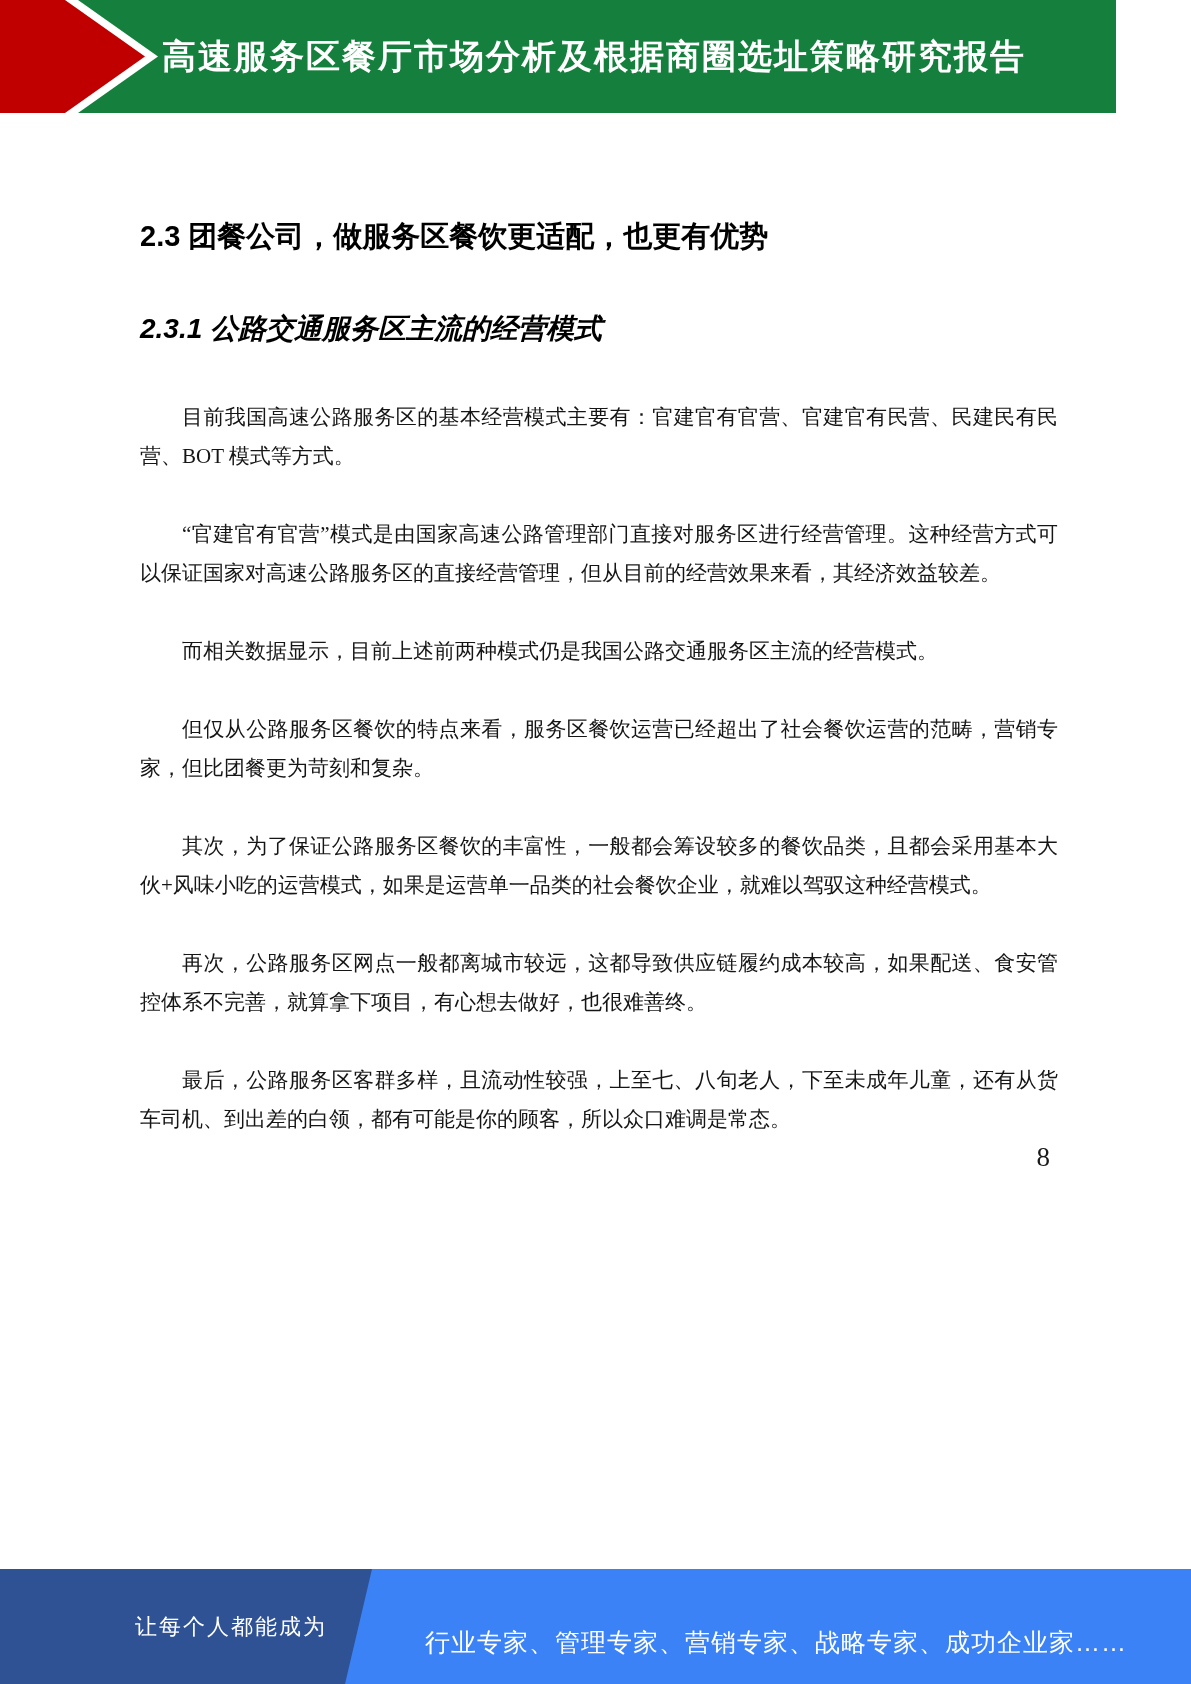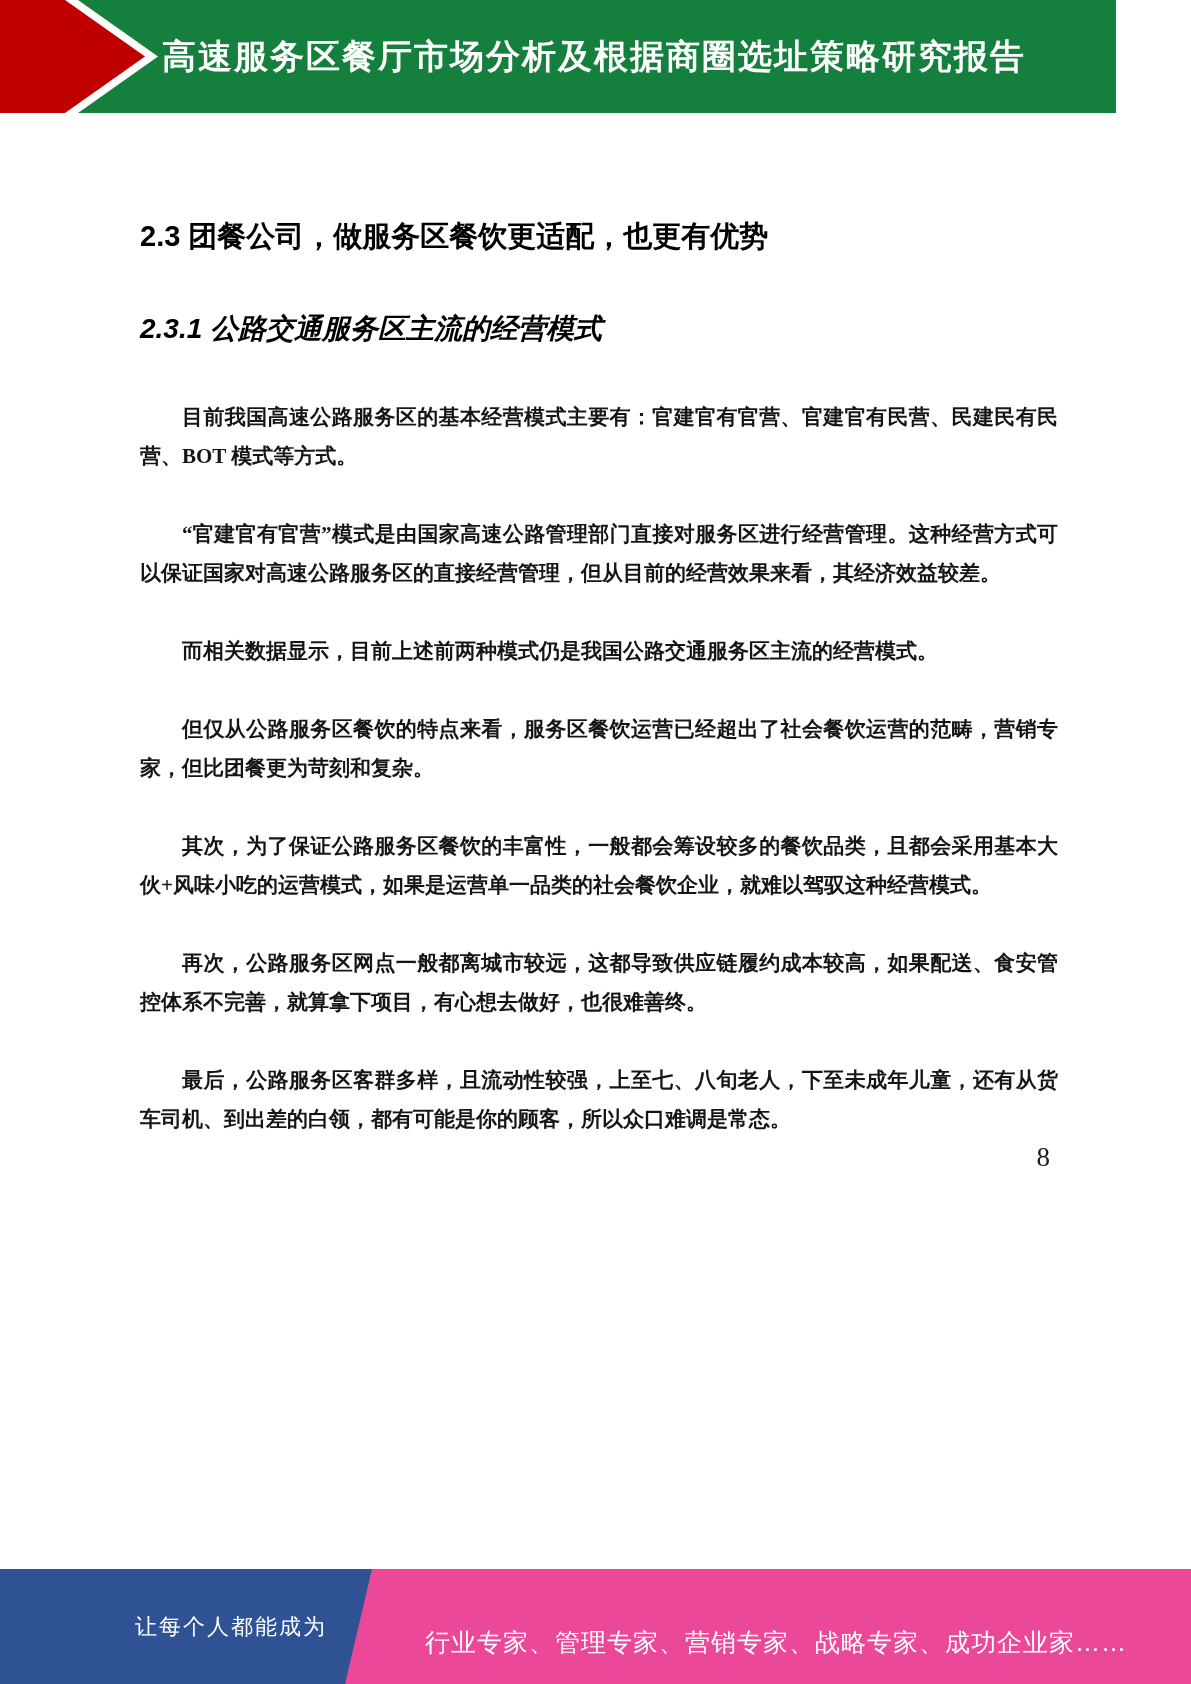--- a/index.html
+++ b/index.html
@@ -52,36 +52,35 @@
     font-size: 28px; line-height: 36px;
     color: #000000;
     font-style: italic;
   }
   .para {
     margin: 39px 0 0 0;
     font-size: 21px; line-height: 39px;
     text-indent: 2em;
     text-align: justify;
     color: #151515;
-    font-weight: bold;
   }
   .para.first { margin-top: 51px; }
   .page-number {
     margin-top: 2px;
     padding-right: 8px;
     text-align: right;
     font-size: 27px; line-height: 32px;
     color: #1a1a1a;
   }
 
   
   .footer {
     position: absolute; bottom: 0; left: 0;
     width: 1191px; height: 115px;
-    background: #ec4899;
+    background: #3b82f6;
   }
   .footer-blue {
     position: absolute; top: 0; left: 0;
     width: 100%; height: 100%;
     background: #2F5294;
     clip-path: polygon(0 0, 372px 0, 345px 100%, 0 100%);
   }
   .footer-left {
     position: absolute; left: 135px; top: 0; height: 100%;
     display: flex; align-items: center;

